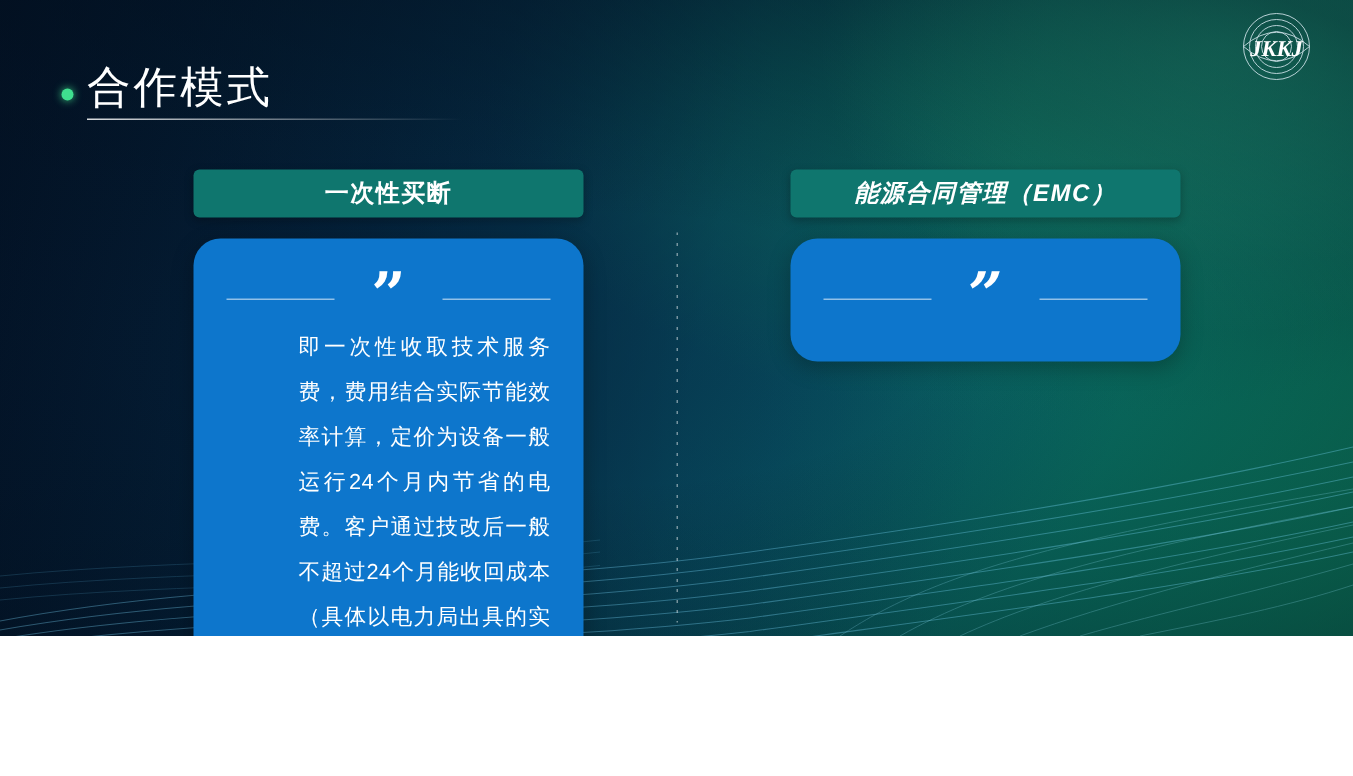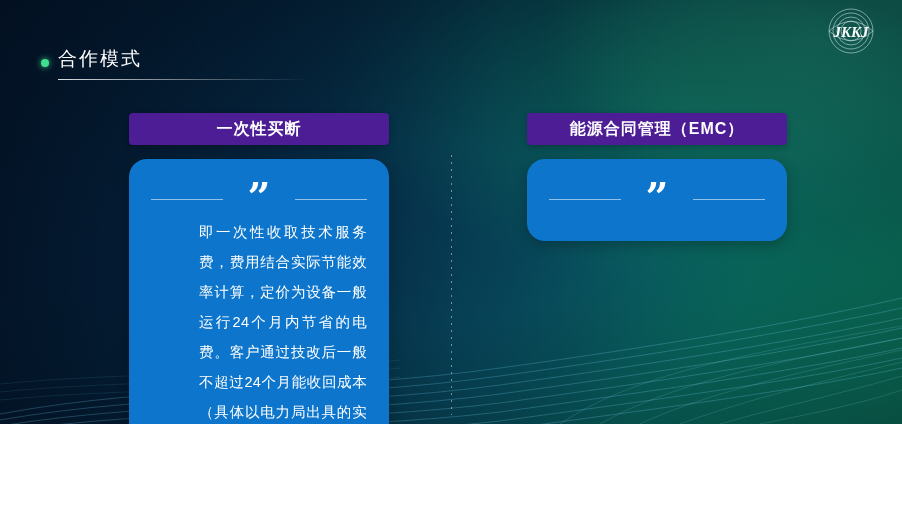--- a/index.html
+++ b/index.html
@@ -80,21 +80,21 @@
     left: 3px;
     top: 17px;
     width: 8px;
     height: 8px;
     border-radius: 50%;
     background: #3fe08f;
     box-shadow: 0 0 6px rgba(63,224,143,0.9);
   }
   .title-text {
     margin-left: 20px;
-    font-size: 19px;
+    font-size: 29px;
     color: #ffffff;
     letter-spacing: 2px;
     line-height: 34px;
     font-weight: 400;
   }
   .title-rule {
     margin-left: 20px;
     margin-top: 3px;
     height: 1px;
     width: 250px;
@@ -108,26 +108,26 @@
     top: 113px;
     width: 902px;
     height: 330px;
   }
   .card {
     position: absolute;
     top: 0;
     width: 260px;
   }
   .card.left  { left: 129px; }
-  .card.right { left: 527px; }
+  .card.right { left: 527px; font-style: italic; }
 
   .card-header {
     height: 32px;
     border-radius: 4px;
-    background: #4c1d95;
+    background: #0f766e;
     color: #ffffff;
     font-size: 16px;
     font-weight: bold;
     letter-spacing: 1px;
     display: flex;
     align-items: center;
     justify-content: center;
     box-shadow: 0 2px 6px rgba(0,0,0,0.25);
   }
   .card-body {

